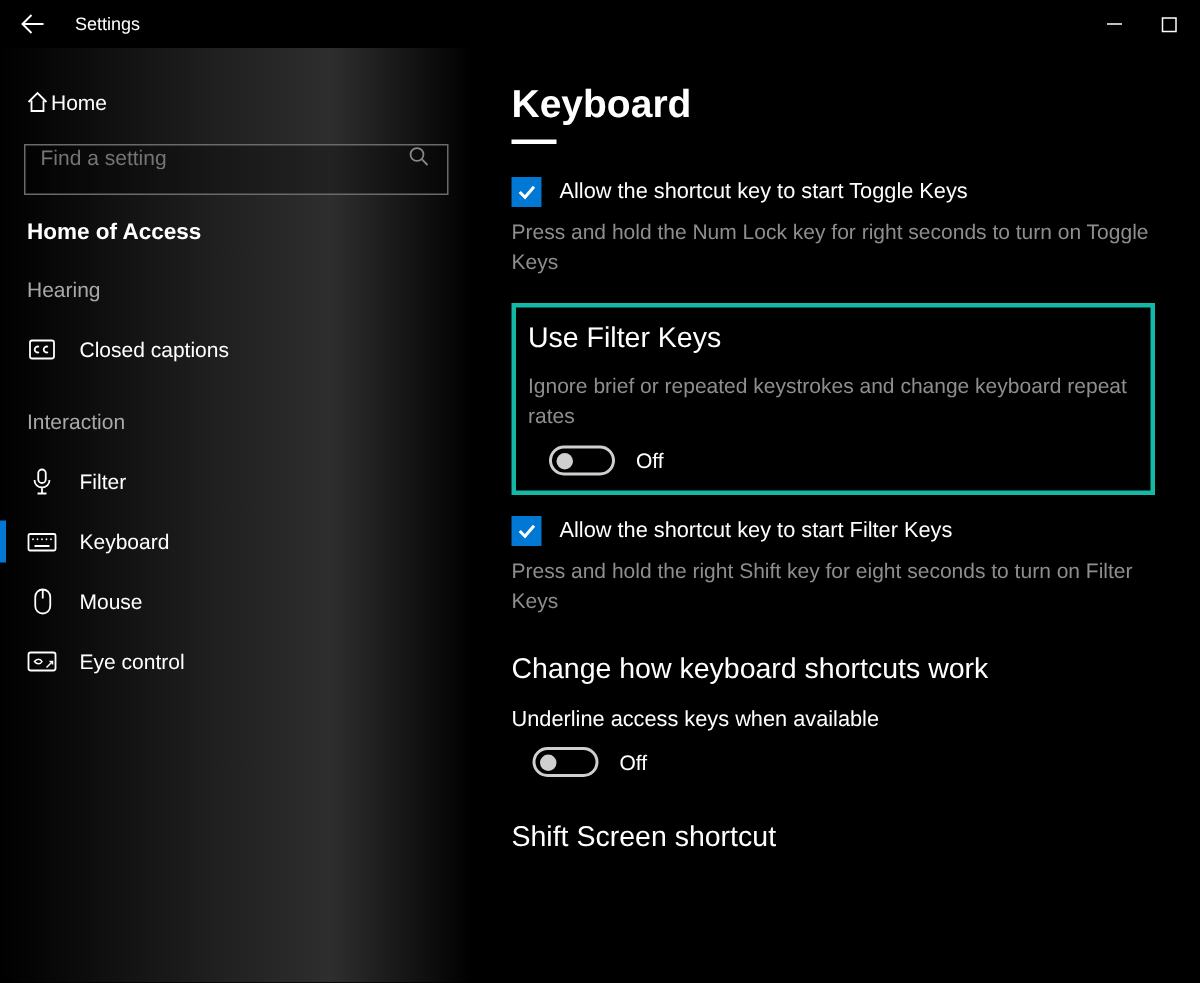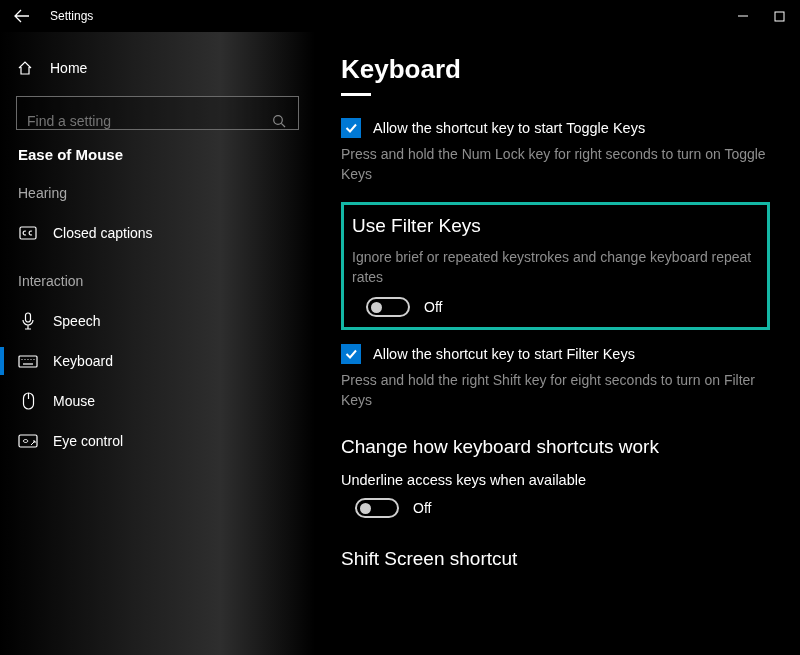--- a/index.html
+++ b/index.html
@@ -11,24 +11,24 @@
   .back-arrow { width:20px; display:flex; justify-content:center; cursor:default; }
   .win-controls { display:flex; gap:22px; padding-right:6px; }
   .win-btn { width:14px; height:14px; display:flex; align-items:center; justify-content:center; }
 
   .body { flex:1; display:flex; min-height:0; }
   .sidebar { width:315px; height:100%; padding:18px 0 0 0; position:relative;
              background: linear-gradient(90deg,#000 0%, #1f1f1f 45%, #2e2e2e 70%, #000 100%);
            }
   .sidebar-inner { padding:0 16px; }
 
-  .home-row { display:flex; align-items:center; gap:16px; font-size:14px; height:36px; cursor:default; }
+  .home-row { display:flex; align-items:center; gap:0; font-size:14px; height:36px; cursor:default; }
   .home-row .icon { width:18px; display:flex; justify-content:center; }
 
-  .search { margin:10px 0 16px 0; height:34px; border:1px solid #6a6a6a; display:flex; align-items:flex-end; padding:0 10px; background:rgba(0,0,0,0.25);gap:21px; }
+  .search { margin:10px 0 16px 0; height:34px; border:1px solid #6a6a6a; display:flex; align-items:flex-start; padding:0 10px; background:rgba(0,0,0,0.25);gap:21px; }
   .search input { flex:1; background:none; border:none; outline:none; color:#bcbcbc; font-size:14px; font-family:inherit; }
   .search .mag { width:16px; opacity:.7; }
 
   .section-head { font-size:15px; font-weight:600; margin:4px 0 22px 2px; }
 
   .category { font-size:14px; color:#a9a9a9; margin:20px 0 12px 2px; }
 
   .nav-item { display:flex; align-items:center; gap:15px; height:40px; font-size:14px; padding-left:2px; position:relative; cursor:default; }
   .nav-item .icon { width:20px; display:flex; justify-content:center; }
   .nav-item.selected::before { content:""; position:absolute; left:-16px; top:6px; bottom:6px; width:4px; background:#0078d4; }
@@ -99,21 +99,21 @@
         <div class="search">
           <input placeholder="Find a setting" style="">
           <span class="mag">
             <svg width="15" height="15" viewBox="0 0 15 15">
                 <circle cx="6" cy="6" r="4.3" stroke="#bcbcbc" stroke-width="1.2" fill="none"></circle>
                 <line x1="9.3" y1="9.3" x2="13" y2="13" stroke="#bcbcbc" stroke-width="1.2"></line>
               </svg>
           </span>
         </div>
 
-        <div class="section-head">Ease of Mouse</div>
+        <div class="section-head">Home of Access</div>
 
         <div class="category">Hearing</div>
 
         <div class="nav-item">
           <span class="icon">
             <svg width="18" height="14" viewBox="0 0 18 14">
                 <rect x="1" y="1" width="16" height="12" rx="1.5" stroke="#fff" stroke-width="1.2" fill="none"></rect>
                 <path d="M7 5.2a2 2 0 1 0 0 3.6 M13 5.2a2 2 0 1 0 0 3.6" stroke="#fff" stroke-width="1.2" fill="none"></path>
               </svg>
           </span>
@@ -122,21 +122,21 @@
 
         <div class="category">Interaction</div>
 
         <div class="nav-item">
           <span class="icon">
             <svg width="14" height="18" viewBox="0 0 14 18">
                 <rect x="4.5" y="1" width="5" height="9" rx="2.5" stroke="#fff" stroke-width="1.2" fill="none"></rect>
                 <path d="M2 8a5 5 0 0 0 10 0 M7 13v4 M4 17h6" stroke="#fff" stroke-width="1.2" fill="none"></path>
               </svg>
           </span>
-          <span>Speech</span>
+          <span>Filter</span>
         </div>
 
         <div class="nav-item selected">
           <span class="icon">
             <svg width="20" height="13" viewBox="0 0 20 13">
                 <rect x="1" y="1" width="18" height="11" rx="1" stroke="#fff" stroke-width="1.2" fill="none"></rect>
                 <line x1="5" y1="9" x2="15" y2="9" stroke="#fff" stroke-width="1.2"></line>
                 <circle cx="4" cy="4.5" r="0.6" fill="#fff"></circle>
                 <circle cx="7" cy="4.5" r="0.6" fill="#fff"></circle>
                 <circle cx="10" cy="4.5" r="0.6" fill="#fff"></circle>

